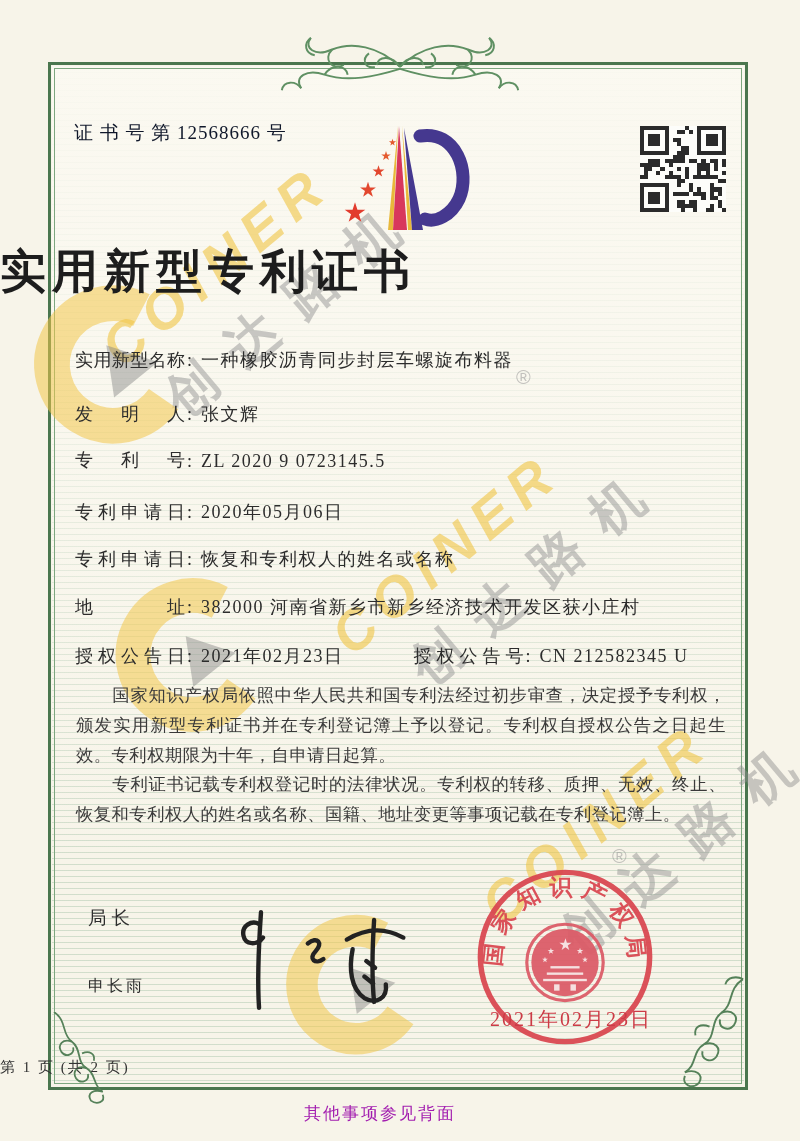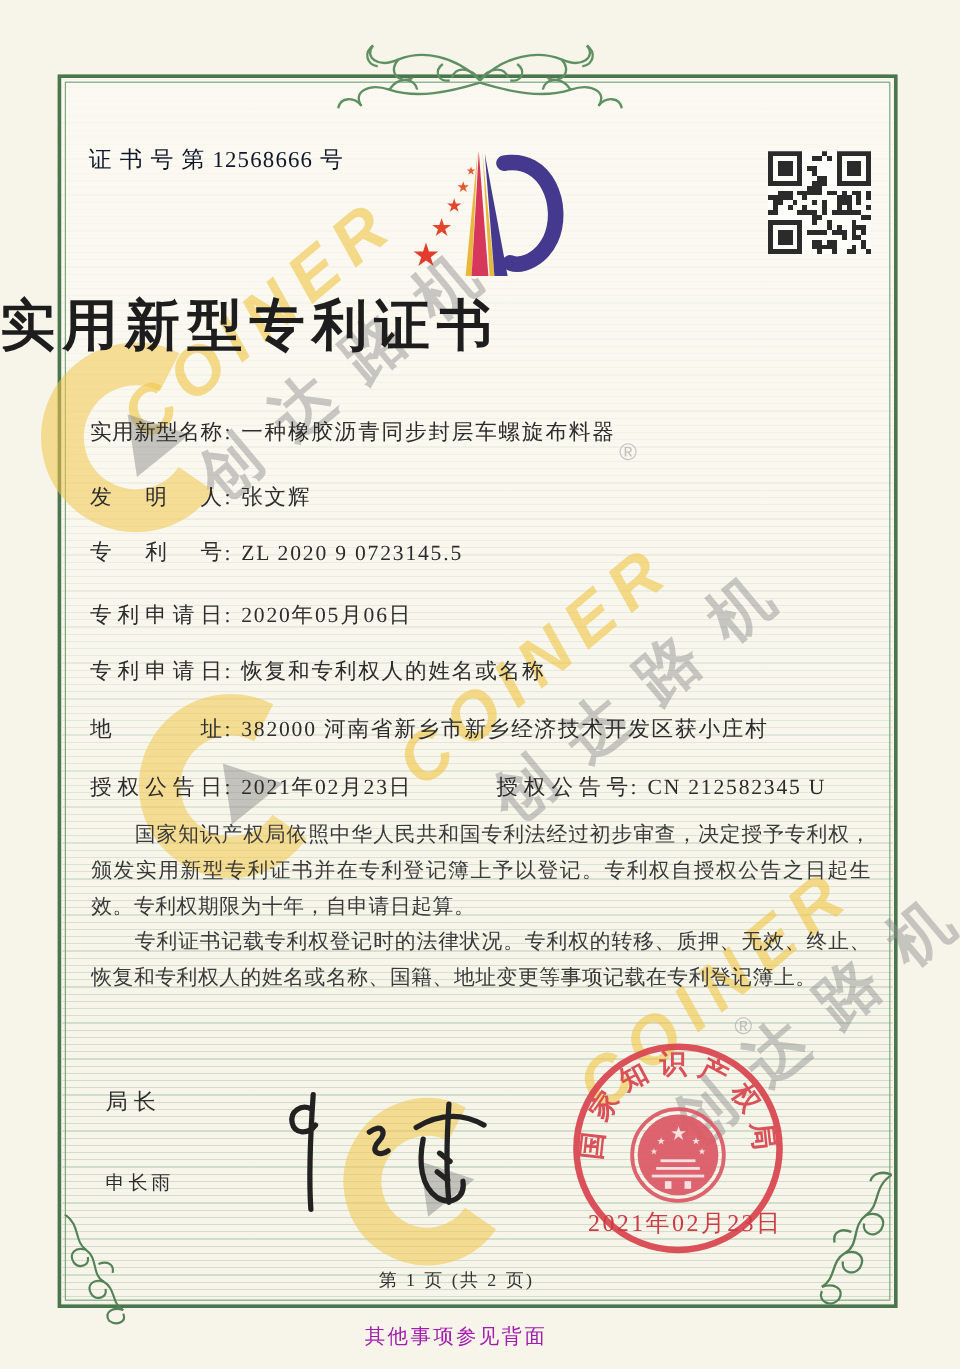--- a/index.html
+++ b/index.html
@@ -74,21 +74,21 @@
   }
   .signer-title{position:absolute;left:88px;top:905px;font-size:18.5px;letter-spacing:5px;}
   .signer-name{position:absolute;left:88px;top:976px;font-size:16px;letter-spacing:3px;}
   .signature{position:absolute;left:222px;top:906px;z-index:3;}
   .seal{position:absolute;left:474px;top:866px;z-index:3;opacity:.93;}
   .seal-date{
     position:absolute;left:490px;top:1006px;z-index:4;
     font-size:20px;letter-spacing:2px;color:#cc3b46;
   }
   .page-info{
-    position:absolute;left:0;top:1058px;width:761px;text-align:center;
+    position:absolute;left:0;top:1058px;width:761px;text-align:left;
     font-size:15px;color:#333;letter-spacing:2px;
   }
   .back-note{
     position:absolute;left:304px;top:1102px;font-size:17px;color:#a21caf;letter-spacing:2px;
   }
   .qr{position:absolute;left:640px;top:126px;}
   .cnipa-logo{position:absolute;left:338px;top:112px;}
 </style>
 </head>
 <body>

